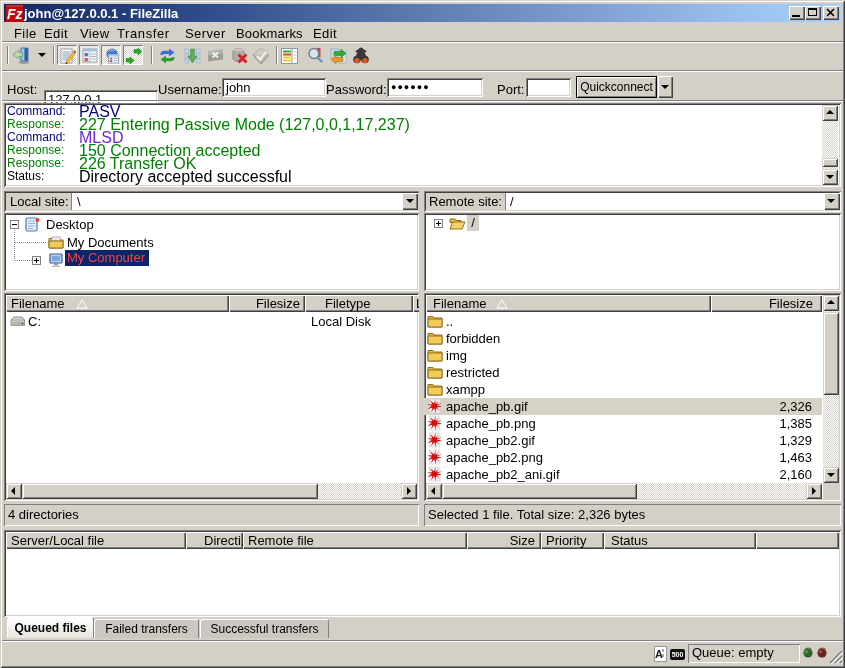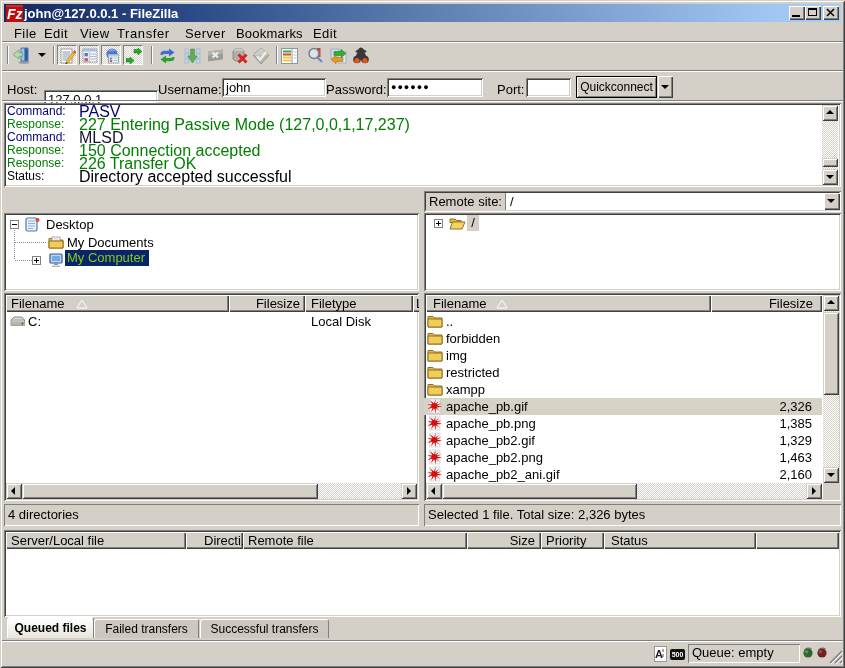--- a/index.html
+++ b/index.html
@@ -194,34 +194,43 @@
  <div style="color:#00007f">Command:</div>
       <div style="color:#007f00">Response:</div>
  <div style="color:#00007f">Command:</div>
       <div style="color:#007f00">Response:</div>
  <div style="color:#007f00">Response:</div>
       <div>Status:</div>
 </div>
 <div class="ab" style="left:79px;top:105px;line-height:13px;font-size:16px">
  <div style="color:#00007f">PASV</div>
       <div style="color:#007f00">227 Entering Passive Mode (127,0,0,1,17,237)</div>
- <div style="color:#0f172a">MLSD</div>
+ <div style="color:#6d28d9">MLSD</div>
       <div style="color:#007f00">150 Connection accepted</div>
  <div style="color:#007f00">226 Transfer OK</div>
       <div>Directory accepted successful</div>
 </div>
 <div class="ab gutter" style="left:822px;top:105px;width:16px;height:80px"></div>
 <div class="ab sbtn" style="left:822px;top:105px;width:16px;height:16px">
       <div class="ab tri-u" style="left:4px;top:5px"></div>
     </div>
 <div class="ab sbtn" style="left:822px;top:158px;width:16px;height:9px"></div>
 <div class="ab sbtn" style="left:822px;top:169px;width:16px;height:16px">
       <div class="ab tri-d" style="left:4px;top:6px"></div>
     </div>
 
+<div class="ab sunk1" style="left:4px;top:191px;width:415px;height:21px;background:#d4d0c8">
+ <div class="ab" style="left:1px;top:1px;width:414px;height:19px;background:#fff;border:1px solid #404040;border-right:1px solid #d4d0c8;border-bottom:1px solid #d4d0c8"></div>
+ <div class="ab" style="left:2px;top:2px;width:66px;height:17px;background:#d4d0c8;border-right:1px solid #808080"></div>
+ <div class="ab" style="left:6px;top:3px">Local site:</div>
+ <div class="ab" style="left:73px;top:3px">\</div>
+ <div class="ab raised" style="left:398px;top:2px;width:16px;height:17px">
+        <div class="ab tri-d" style="left:4px;top:6px"></div>
+      </div>
+</div>
 
 <div class="ab sunk1" style="left:424px;top:191px;width:417px;height:21px;background:#d4d0c8">
  <div class="ab" style="left:1px;top:1px;width:415px;height:19px;background:#fff;border:1px solid #404040;border-right:1px solid #d4d0c8;border-bottom:1px solid #d4d0c8"></div>
  <div class="ab" style="left:2px;top:2px;width:80px;height:17px;background:#d4d0c8;border-right:1px solid #808080"></div>
  <div class="ab" style="left:5px;top:3px">Remote site:</div>
  <div class="ab" style="left:86px;top:3px">/</div>
  <div class="ab raised" style="left:400px;top:2px;width:16px;height:17px">
         <div class="ab tri-d" style="left:3px;top:6px"></div>
       </div>
 </div>
@@ -249,40 +258,40 @@
 <div class="ab" style="left:32px;top:256px;width:9px;height:9px;border:1px solid #808080;background:#fff">
       <div class="ab" style="left:1px;top:3px;width:5px;height:1px;background:#000"></div>
       <div class="ab" style="left:3px;top:1px;width:1px;height:5px;background:#000"></div>
     </div>
 <svg class="ab" style="left:48px;top:252px" width="16" height="16" viewBox="0 0 16 16">
  <rect x="2" y="2" width="12" height="9" rx="1" fill="#b8d4f0" stroke="#3858a0" stroke-width="1.2"></rect>
  <rect x="4" y="4" width="8" height="5" fill="#78a8e0"></rect>
  <path d="M6 11h4v2H6z" fill="#8898a8"></path>
       <path d="M4 13.5h8v1.5H4z" fill="#b0b8c0"></path>
 </svg>
-<div class="ab" style="left:65px;top:250px;width:84px;height:16px;background:#0a246a;color:#84cc16;line-height:16px;padding-left:2px">My Computer</div>
+<div class="ab" style="left:65px;top:250px;width:84px;height:16px;background:#0a246a;color:#ef4444;line-height:16px;padding-left:2px">My Computer</div>
 
 <div class="ab panel" style="left:424px;top:213px;width:417px;height:78px"></div>
 <div class="ab" style="left:434px;top:219px;width:9px;height:9px;border:1px solid #808080;background:#fff">
       <div class="ab" style="left:1px;top:3px;width:5px;height:1px;background:#000"></div>
       <div class="ab" style="left:3px;top:1px;width:1px;height:5px;background:#000"></div>
     </div>
 <svg class="ab" style="left:449px;top:215px" width="17" height="16" viewBox="0 0 17 16">
  <path d="M1 4h5l1.5 1.5H12v2H1z" fill="#e8b838" stroke="#907020" stroke-width="1"></path>
  <path d="M3.5 7H16l-3 7H1z" fill="#f4d468" stroke="#907020" stroke-width="1"></path>
 </svg>
 <div class="ab" style="left:467px;top:215px;width:12px;height:16px;background:#d4d0c8;text-align:center;line-height:16px">/</div>
 
 <div class="ab panel" style="left:4px;top:293px;width:415px;height:208px"></div>
 <div class="ab hcell" style="left:6px;top:295px;width:223px;height:17px"><span style="padding-left:5px">Filename</span>
  <svg class="ab" style="left:70px;top:4px" width="12" height="10">
         <path d="M6 1l5 8H1z" fill="#d4d0c8" stroke="#fff" stroke-width="1"></path>
       </svg></div>
 <div class="ab hcell" style="left:229px;top:295px;width:76px;height:17px;text-align:right"><span style="padding-right:5px">Filesize</span></div>
-<div class="ab hcell" style="left:305px;top:295px;width:108px;height:17px"><span style="padding-left:6px">Filetype</span></div>
+<div class="ab hcell" style="left:305px;top:295px;width:108px;height:17px"><span style="padding-left:20px">Filetype</span></div>
 <div class="ab hcell" style="left:413px;top:295px;width:30px;height:17px;clip-path:inset(0 24px 0 0)"><span style="padding-left:3px">L</span></div>
 <svg class="ab" style="left:9px;top:316px" width="17" height="12" viewBox="0 0 17 12">
  <path d="M2 4l3-3h8l2.5 3v5.5H2z" fill="#d8d8d2" stroke="#787870" stroke-width=".8"></path>
  <path d="M2 5.5h13.5V9.5H2z" fill="#b4b4ac"></path>
  <path d="M2 4h13.5" stroke="#909088" stroke-width=".7"></path>
  <circle cx="13.5" cy="7.5" r=".9" fill="#505050"></circle>
 </svg>
 <div class="row" style="left:28px;top:313px">C:</div>
 <div class="row" style="left:311px;top:313px">Local Disk</div>
 <div class="ab gutter" style="left:6px;top:483px;width:411px;height:16px"></div>

